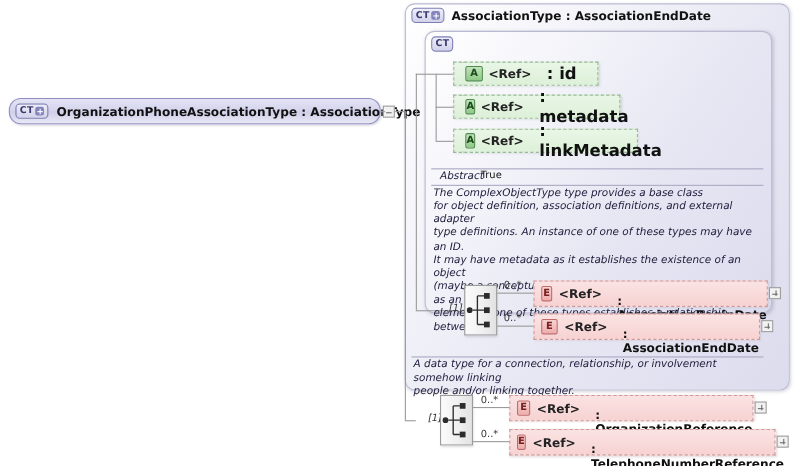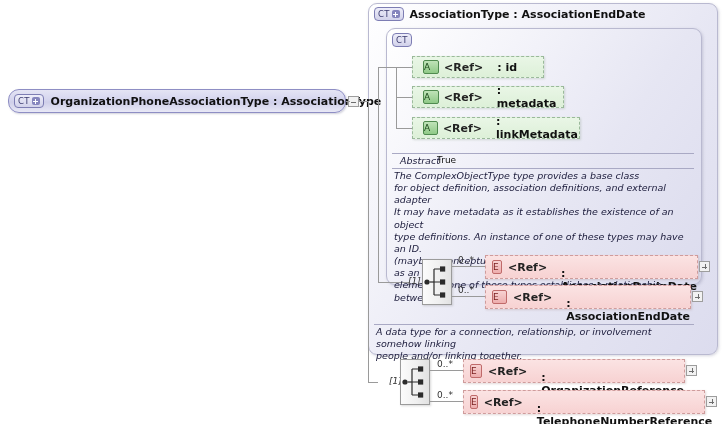--- a/index.html
+++ b/index.html
@@ -37,24 +37,24 @@
     border:1px solid #b9b9d0;border-radius:9px;
     background:linear-gradient(125deg,#ffffff 0%,#f4f4fa 28%,#e6e6f3 62%,#dcdcee 100%);
     box-shadow:1px 1px 3px rgba(120,120,150,.30);
   }
   .panel-hdr{
     position:absolute;display:flex;align-items:center;white-space:nowrap;
   }
 
   
   .badge{
-    display:inline-flex;align-items:center;justify-content:flex-start;
+    display:inline-flex;align-items:center;justify-content:center;
     box-sizing:border-box;
     font-family:"DejaVu Sans","Liberation Sans",sans-serif;
-    font-weight:normal;line-height:1;
+    font-weight:bold;line-height:1;
   }
   .badge-ct{
     height:14px;padding:0 3px;border:1px solid #7d7db3;border-radius:4px;
     background:linear-gradient(to bottom,#eeeefa,#d2d2ea);
     color:#3a3a6e;font-size:8.5px;letter-spacing:.2px;
   }
   .plus-glyph{
     display:inline-block;width:8px;height:8px;margin-left:2px;border-radius:2px;
     background:#8585bd;position:relative;
   }
@@ -84,21 +84,21 @@
     box-shadow:1px 1px 2px rgba(130,150,130,.28);
     padding-left:3px;
   }
   .attr-row .nub{
     position:absolute;left:-1px;top:-1px;bottom:-1px;width:9px;
     background:linear-gradient(to bottom,#e9f6e6,#ddf0d8);
     border:1px dashed #9ab99a;border-right:none;
     clip-path:polygon(100% 0,100% 100%,0 72%,0 28%);
   }
   .attr-row .ref{margin-left:5px;font-weight:bold;font-size:11px;color:#222;}
-  .attr-row .nm{margin-left:14px;font-weight:bold;font-size:11px;color:#111;}
+  .attr-row .nm{margin-left:14px;font-weight:bold;font-size:15px;color:#111;}
 
   
   .elem-row{
     position:absolute;box-sizing:border-box;height:24px;
     display:flex;align-items:center;
     border:1px dashed #cf9c9c;
     background:linear-gradient(to bottom,#fbe3e3,#f7d2d2);
     box-shadow:1px 1px 2px rgba(160,130,130,.30);
     padding-left:6px;
   }
@@ -207,22 +207,22 @@
   </div>
 
   <div class="anno-sep" style="left:392px;top:153px;width:302px;"></div>
   <div class="abstract-lbl" style="left:400px;top:155px;">Abstract</div>
   <div class="abstract-val" style="left:437px;top:155px;">True</div>
   <div class="anno-sep" style="left:392px;top:168px;width:302px;"></div>
 
   <div class="anno" style="left:394px;top:170px;width:300px;">
     <div>The ComplexObjectType type provides a base class</div>
     <div>for object definition, association definitions, and external adapter</div>
+    <div>type definitions. An instance of one of these types may have an ID.</div>
     <div>It may have metadata as it establishes the existence of an object</div>
-    <div>type definitions. An instance of one of these types may have an ID.</div>
     <div>(maybe a conceptual object). It may also have link metadata, as an</div>
     <div>element of one of these types establishes a relationship between its</div>
   </div>
 
   <div class="mult mult-i" style="left:389px;top:276px;">[1]..[1]</div>
 
   <div class="seq" style="left:422px;top:259px;width:30px;height:46px;">
     <svg width="28" height="44" viewBox="0 0 28 44">
       <circle cx="4" cy="22" r="2.6" fill="#2b2b2b"></circle>
       <path d="M6.6 22 H11" stroke="#2b2b2b" stroke-width="1.2" fill="none"></path>

